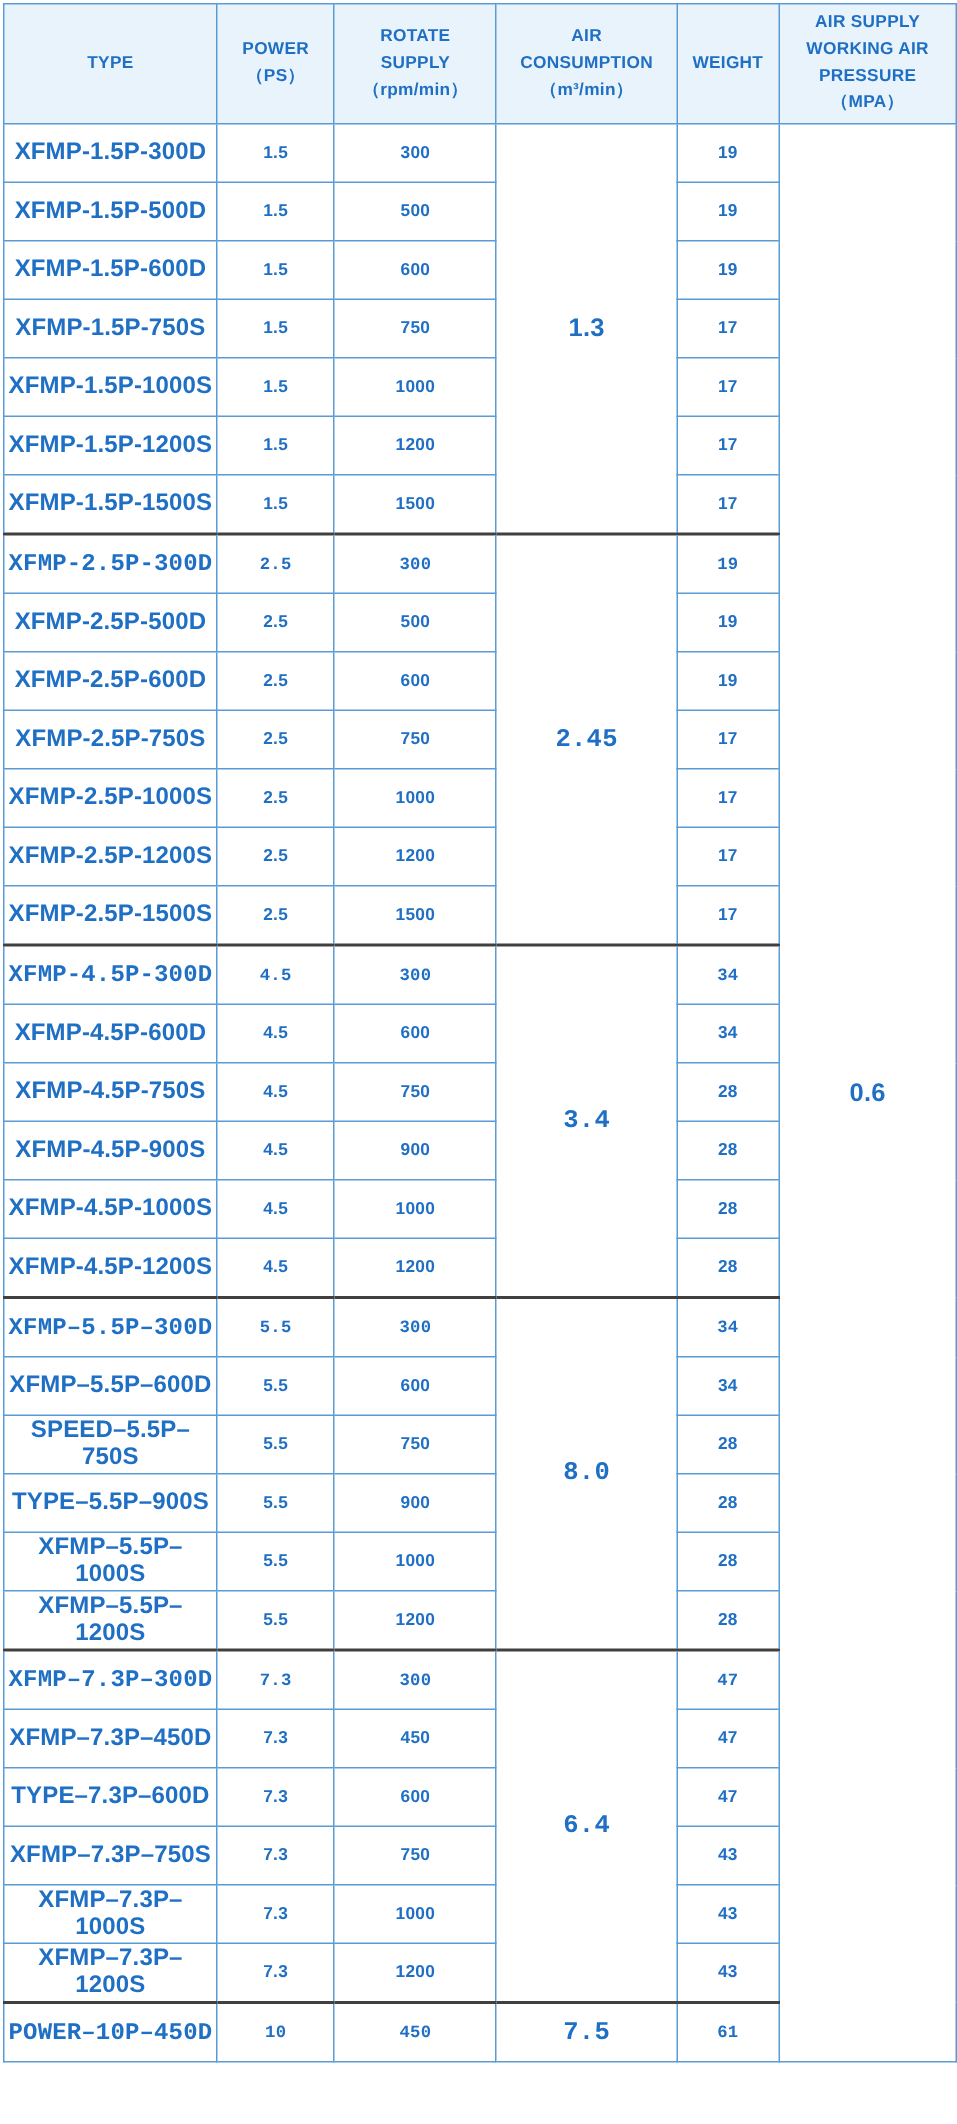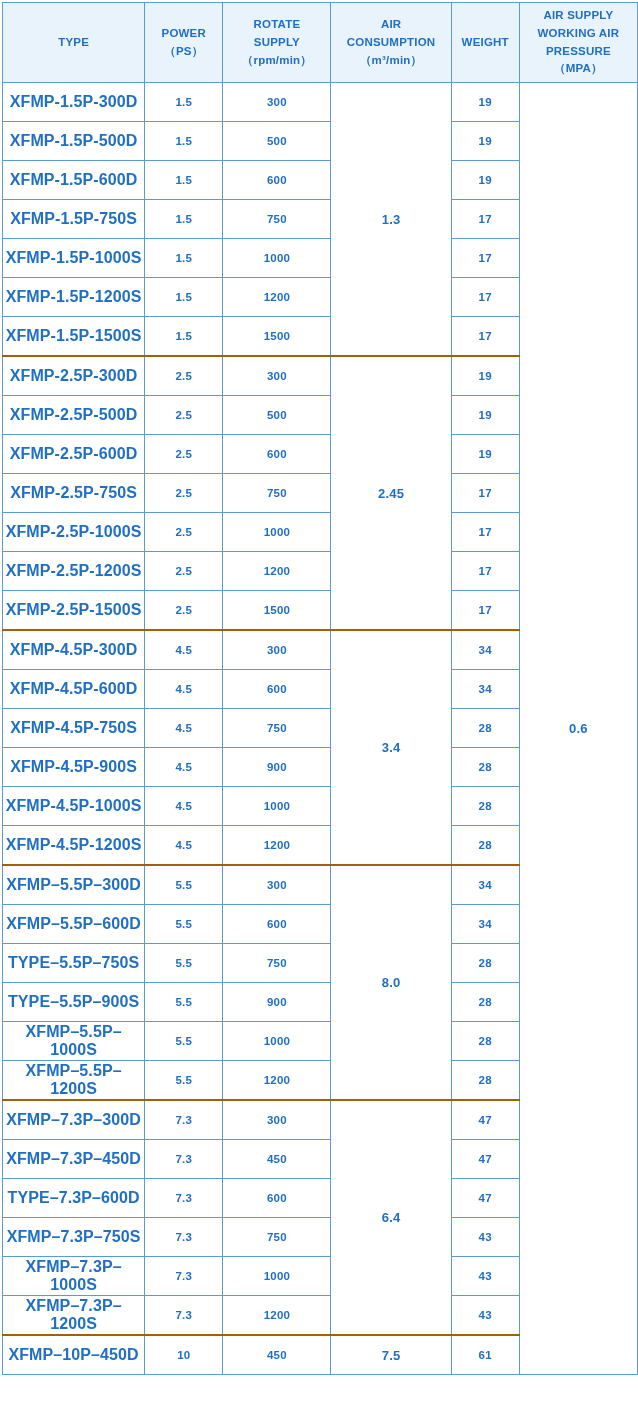--- a/index.html
+++ b/index.html
@@ -46,24 +46,25 @@
   .col-speed  { width: 108px; }
   .col-air    { width: 120px; }
   .col-weight { width: 68px; }
   .col-press  { width: 118px; }
 
   td.type-cell {
     font-size: 16px;
     letter-spacing: 0.1px;
   }
   td.merged {
-    font-size: 13px;
+    font-size: 17px;
   }
   .sep-top > td {
-    border-top: 2px solid #a16207;
+    border-top: 2px solid #404040;
+    font-family: Liberation Mono, monospace;
   }
   .outer {
     padding: 1px;
   }
 </style>
 </head>
 <body>
 
 <div class="outer">
   <table class="spec-table">
@@ -237,21 +238,21 @@
           <td class="merged" rowspan="6">8.0</td>
           <td>34</td>
         </tr>
         <tr>
           <td class="type-cell">XFMP–5.5P–600D</td>
           <td>5.5</td>
           <td>600</td>
           <td>34</td>
         </tr>
         <tr>
-          <td class="type-cell">TYPE–5.5P–750S</td>
+          <td class="type-cell">SPEED–5.5P–750S</td>
           <td>5.5</td>
           <td>750</td>
           <td>28</td>
         </tr>
         <tr>
           <td class="type-cell">TYPE–5.5P–900S</td>
           <td>5.5</td>
           <td>900</td>
           <td>28</td>
         </tr>
@@ -298,21 +299,21 @@
           <td>1000</td>
           <td>43</td>
         </tr>
         <tr>
           <td class="type-cell">XFMP–7.3P–1200S</td>
           <td>7.3</td>
           <td>1200</td>
           <td>43</td>
         </tr>
         <tr class="sep-top">
-          <td class="type-cell">XFMP–10P–450D</td>
+          <td class="type-cell">POWER–10P–450D</td>
           <td>10</td>
           <td>450</td>
           <td class="merged" rowspan="1">7.5</td>
           <td>61</td>
         </tr>
       </tbody>
   </table>
 </div>
 
 </body></html>

